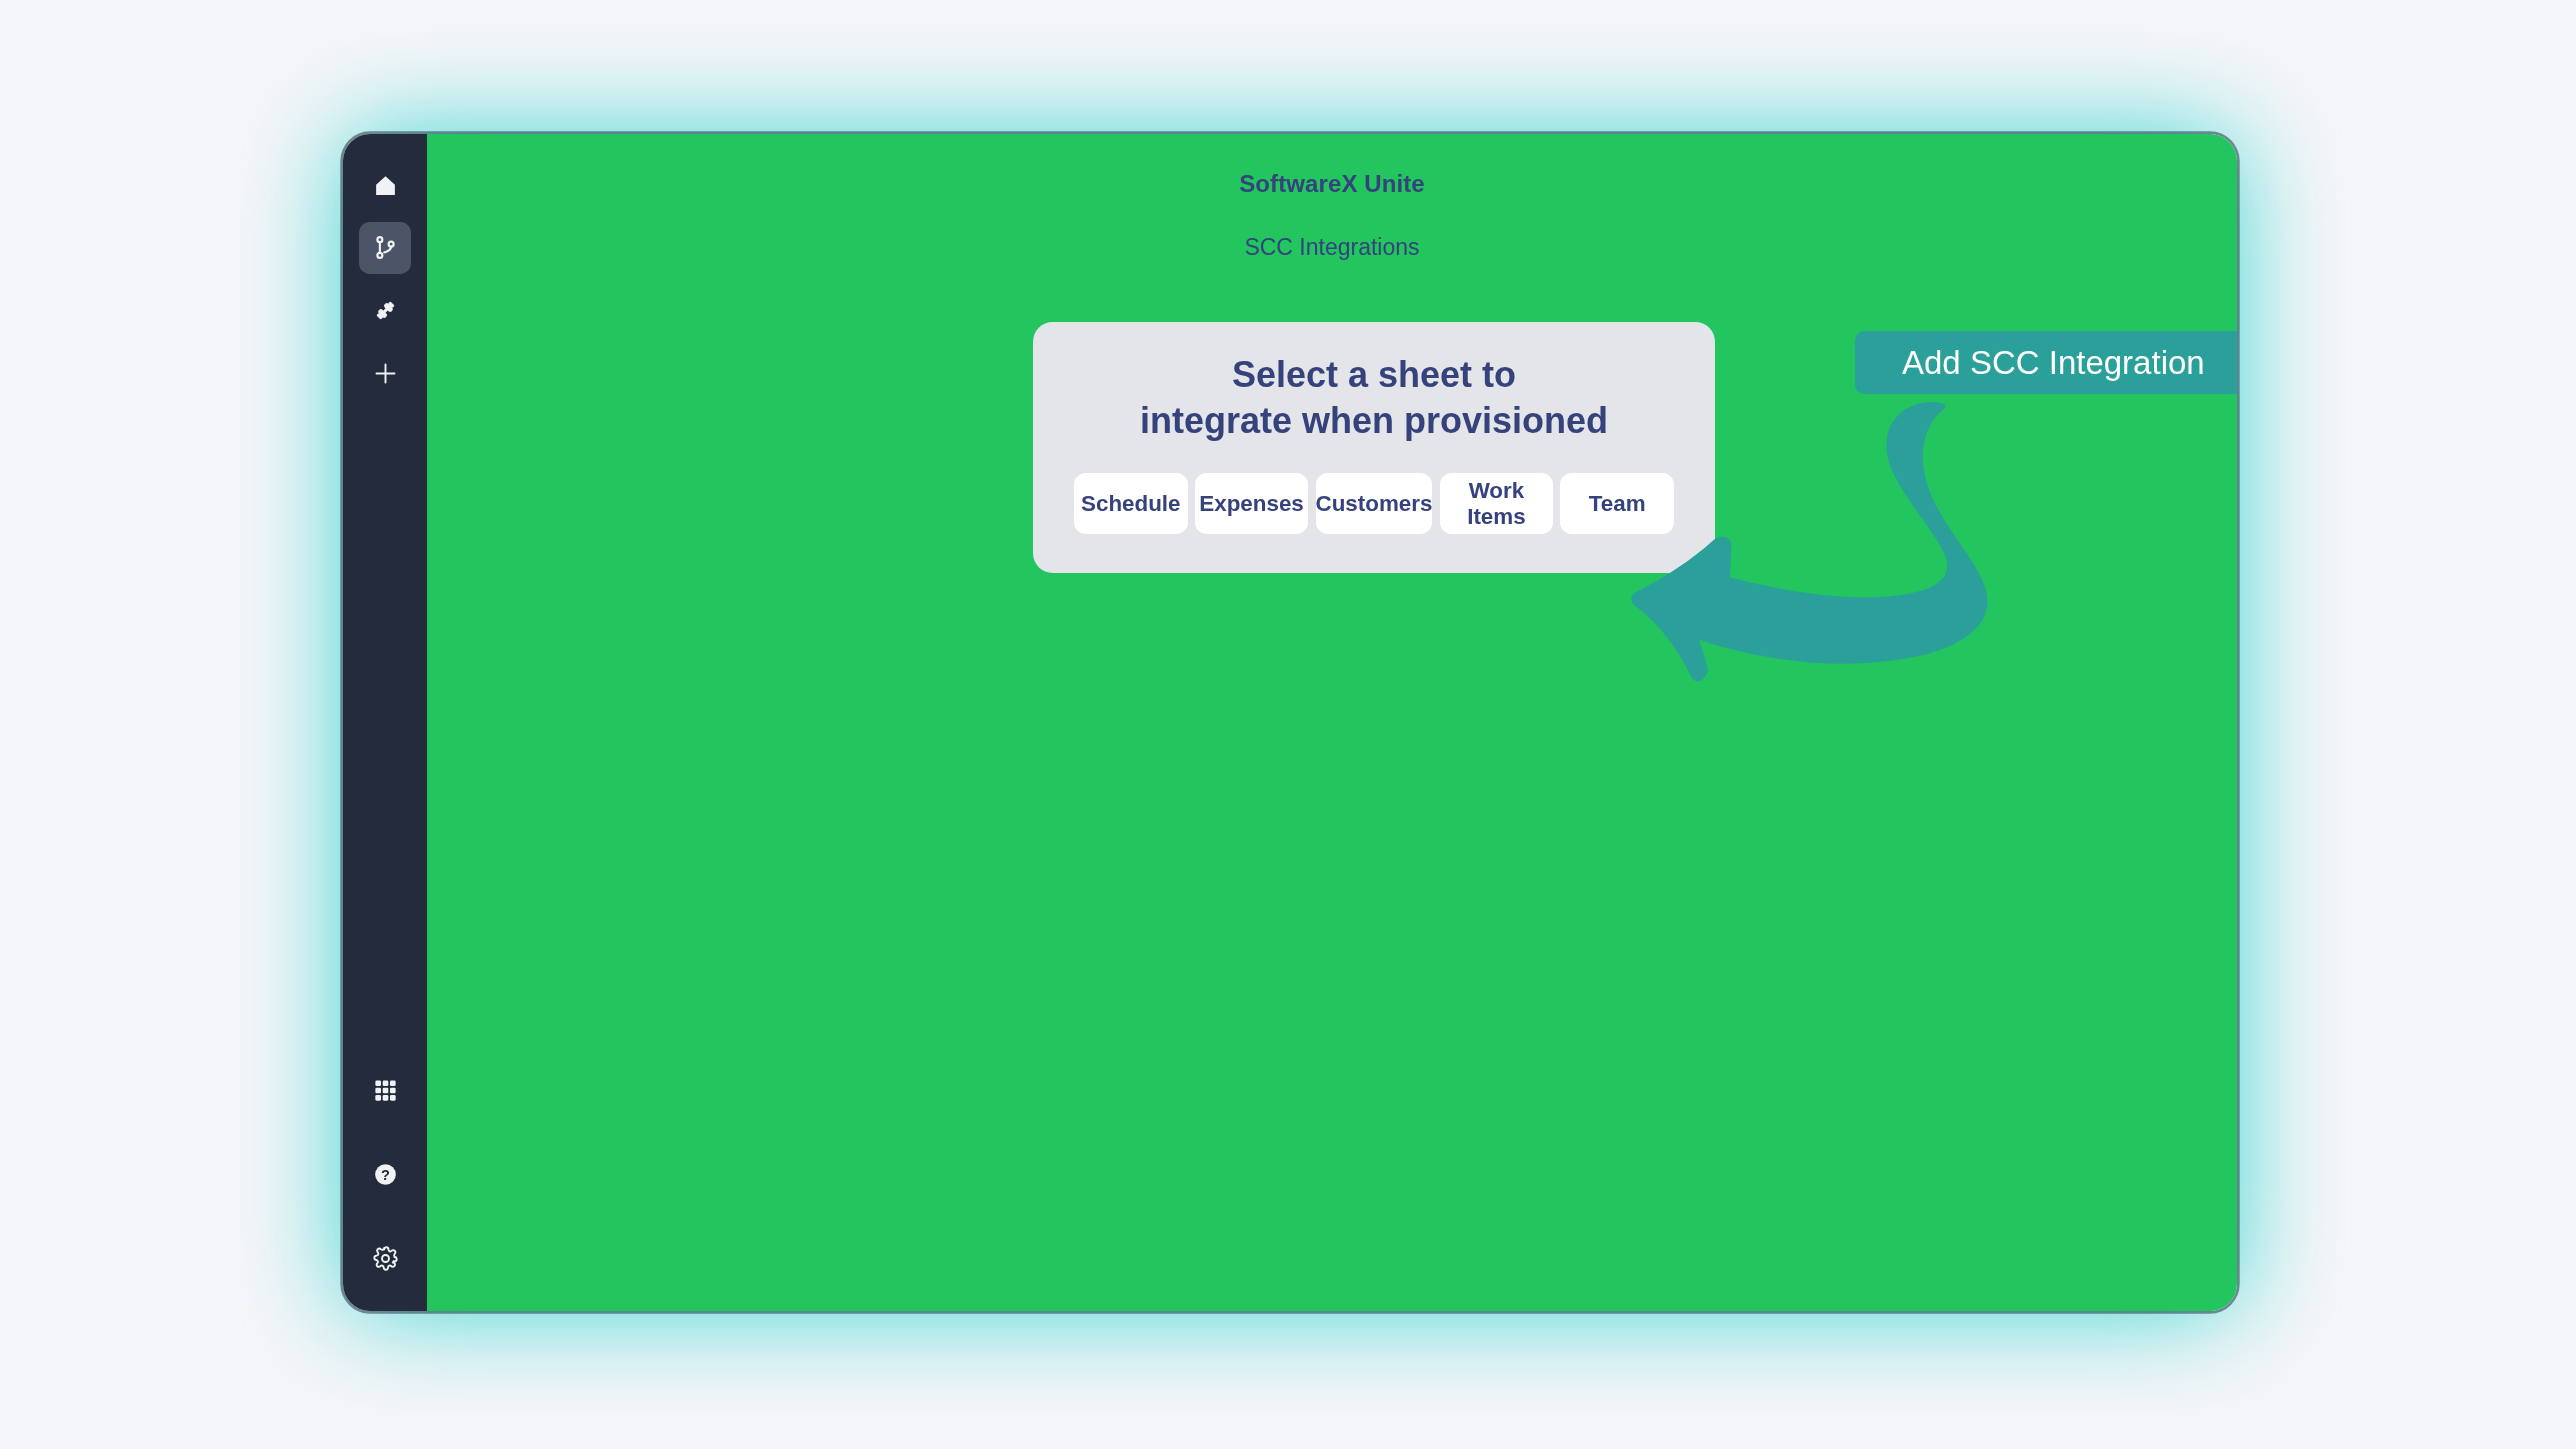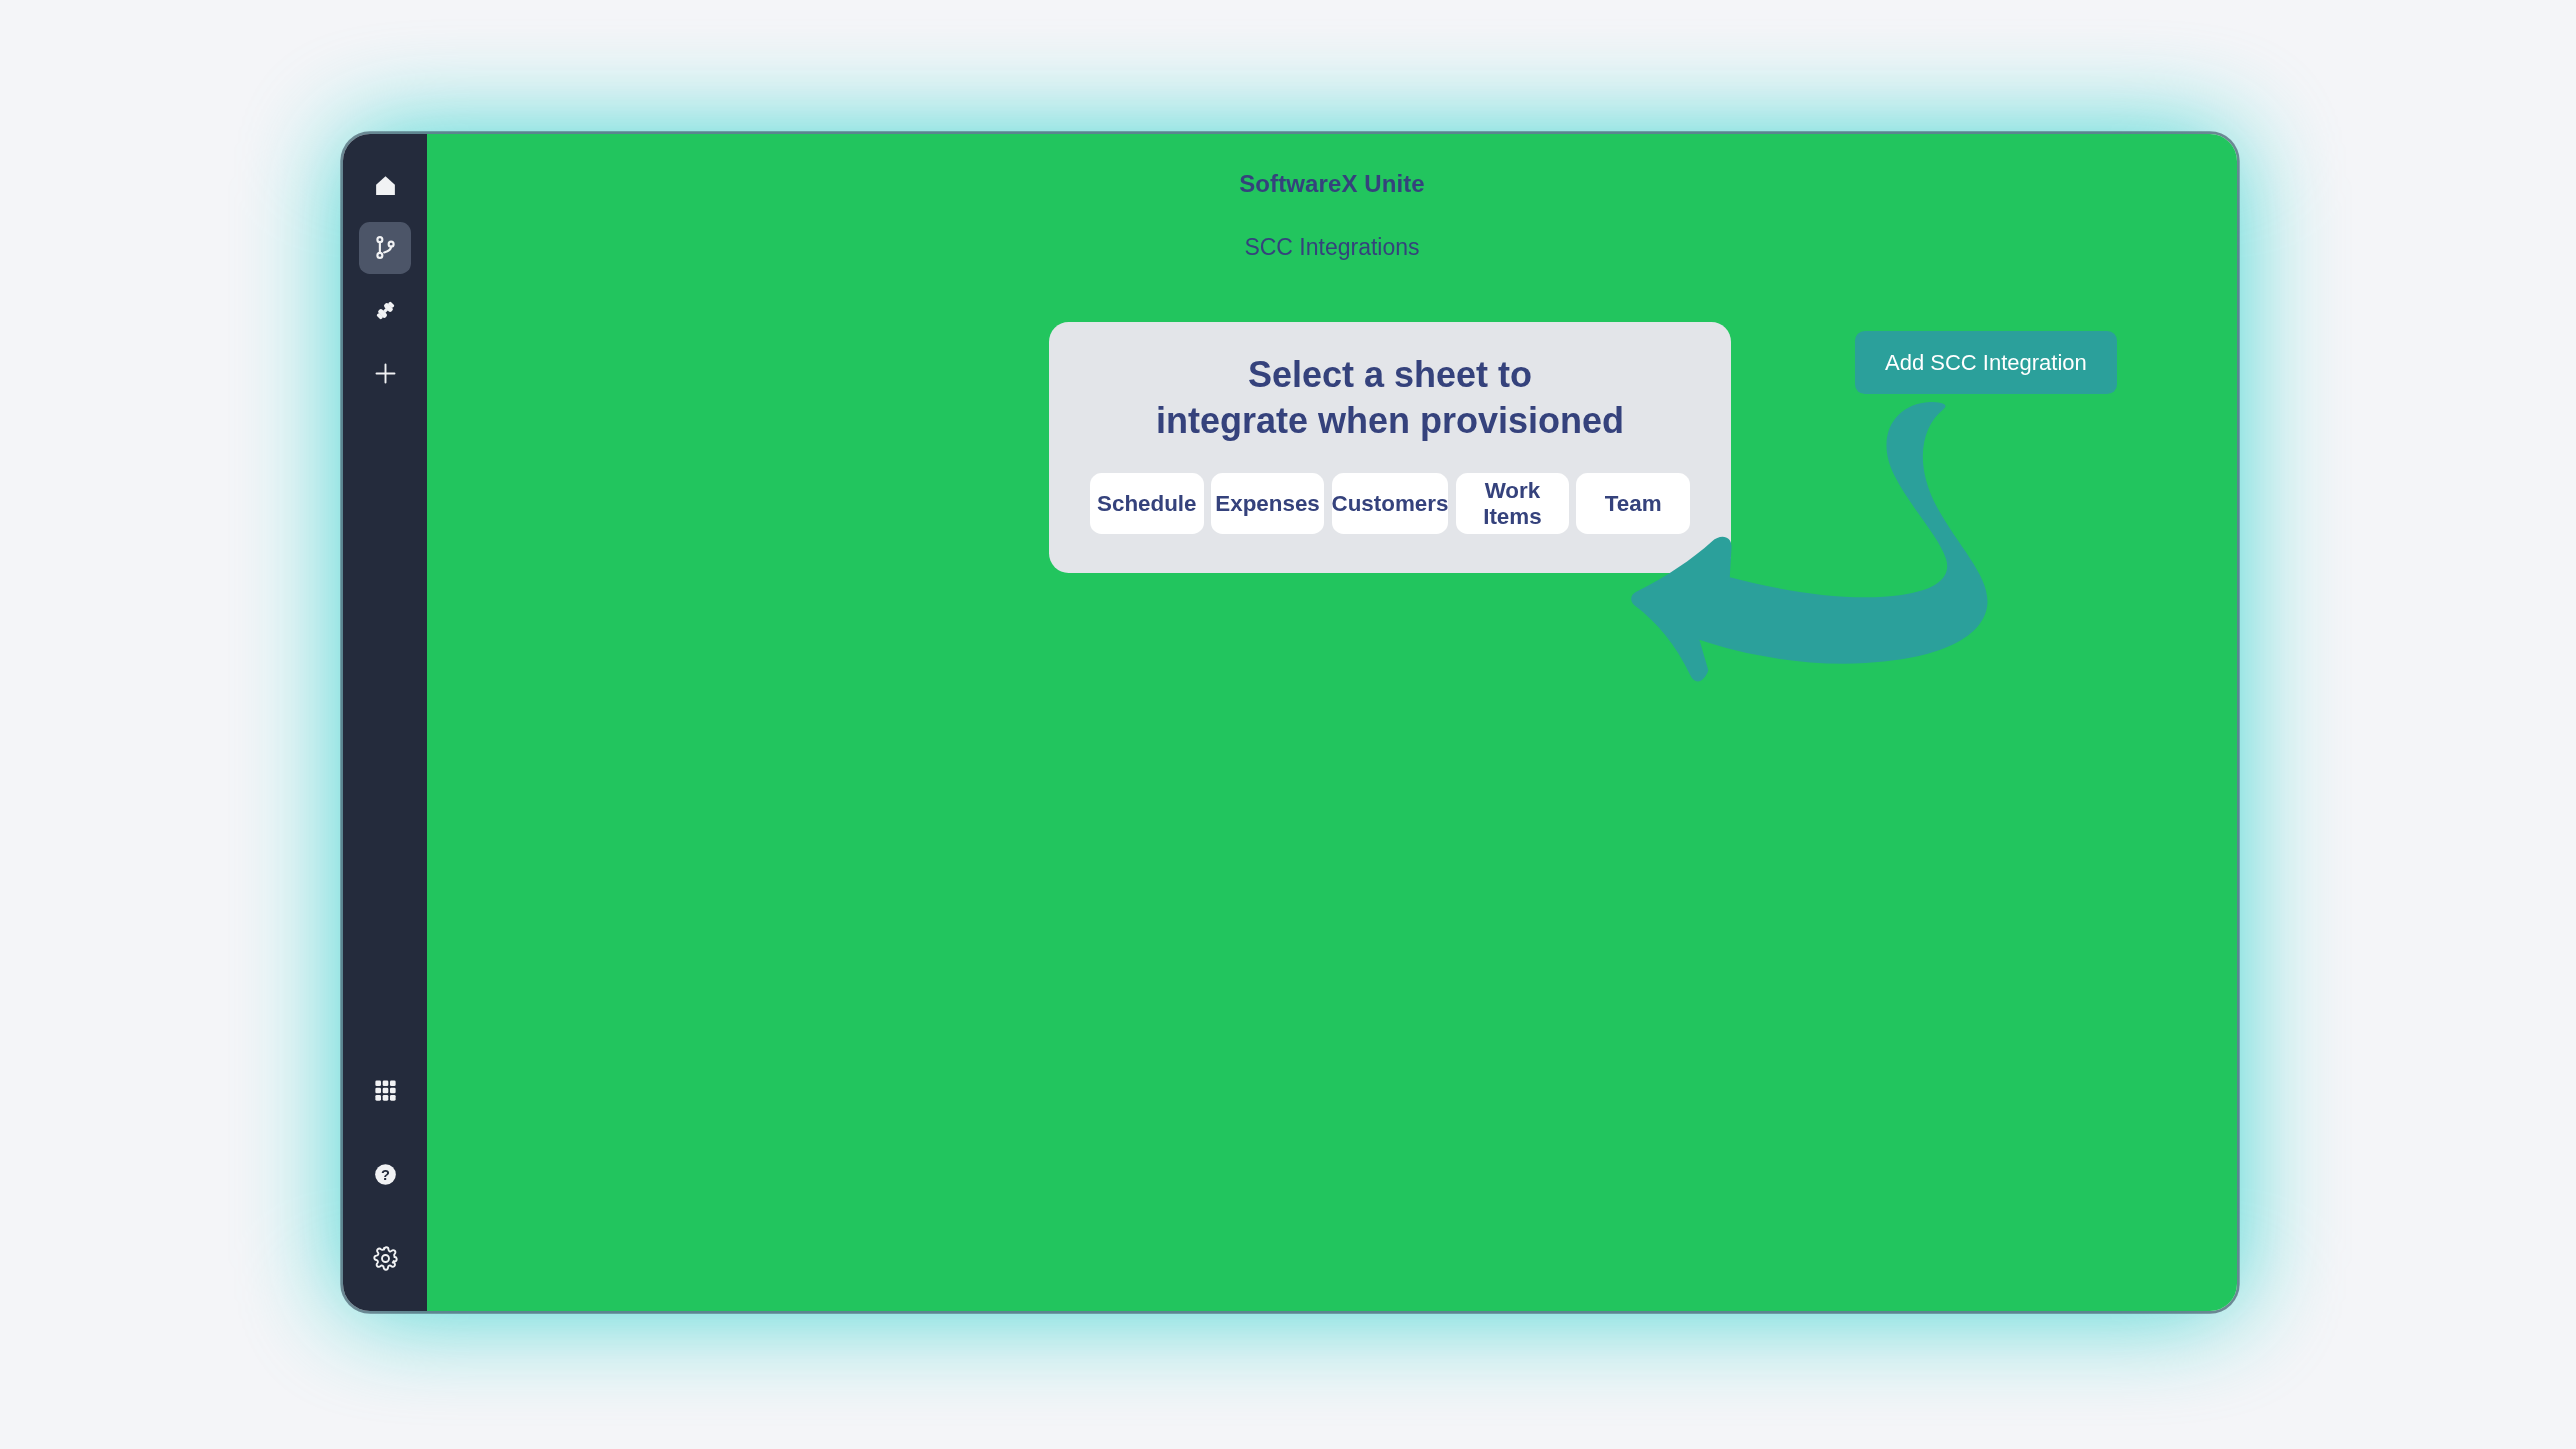--- a/index.html
+++ b/index.html
@@ -97,21 +97,20 @@
 
   
   #panel {
     position: absolute;
     left: 606px;
     top: 188px;
     width: 682px;
     background: #e3e5e9;
     border-radius: 19.7px;
     padding: 30px 41px 39px 41px;
-    margin-left: 16px;
   }
 
   #panel-heading {
     text-align: center;
     font-size: 36px;
     font-weight: bold;
     color: #35427c;
     line-height: 1.28;
     margin-bottom: 29px;
   }
@@ -136,24 +135,24 @@
 
   
   #cta {
     position: absolute;
     left: 1428px;
     top: 197px;
     background: #2ba09b;
     color: #ffffff;
     border: none;
     border-radius: 9.8px;
-    padding: 0 30px;
+    padding: 0 47px;
     height: 63px;
     font-family: "Liberation Sans", sans-serif;
-    font-size: 22px;
+    font-size: 33px;
     font-weight: 400;
     cursor: pointer;
     white-space: nowrap;
   }
 
   
   #arrow-annotation {
     position: absolute;
     left: 1199px;
     top: 268px;

